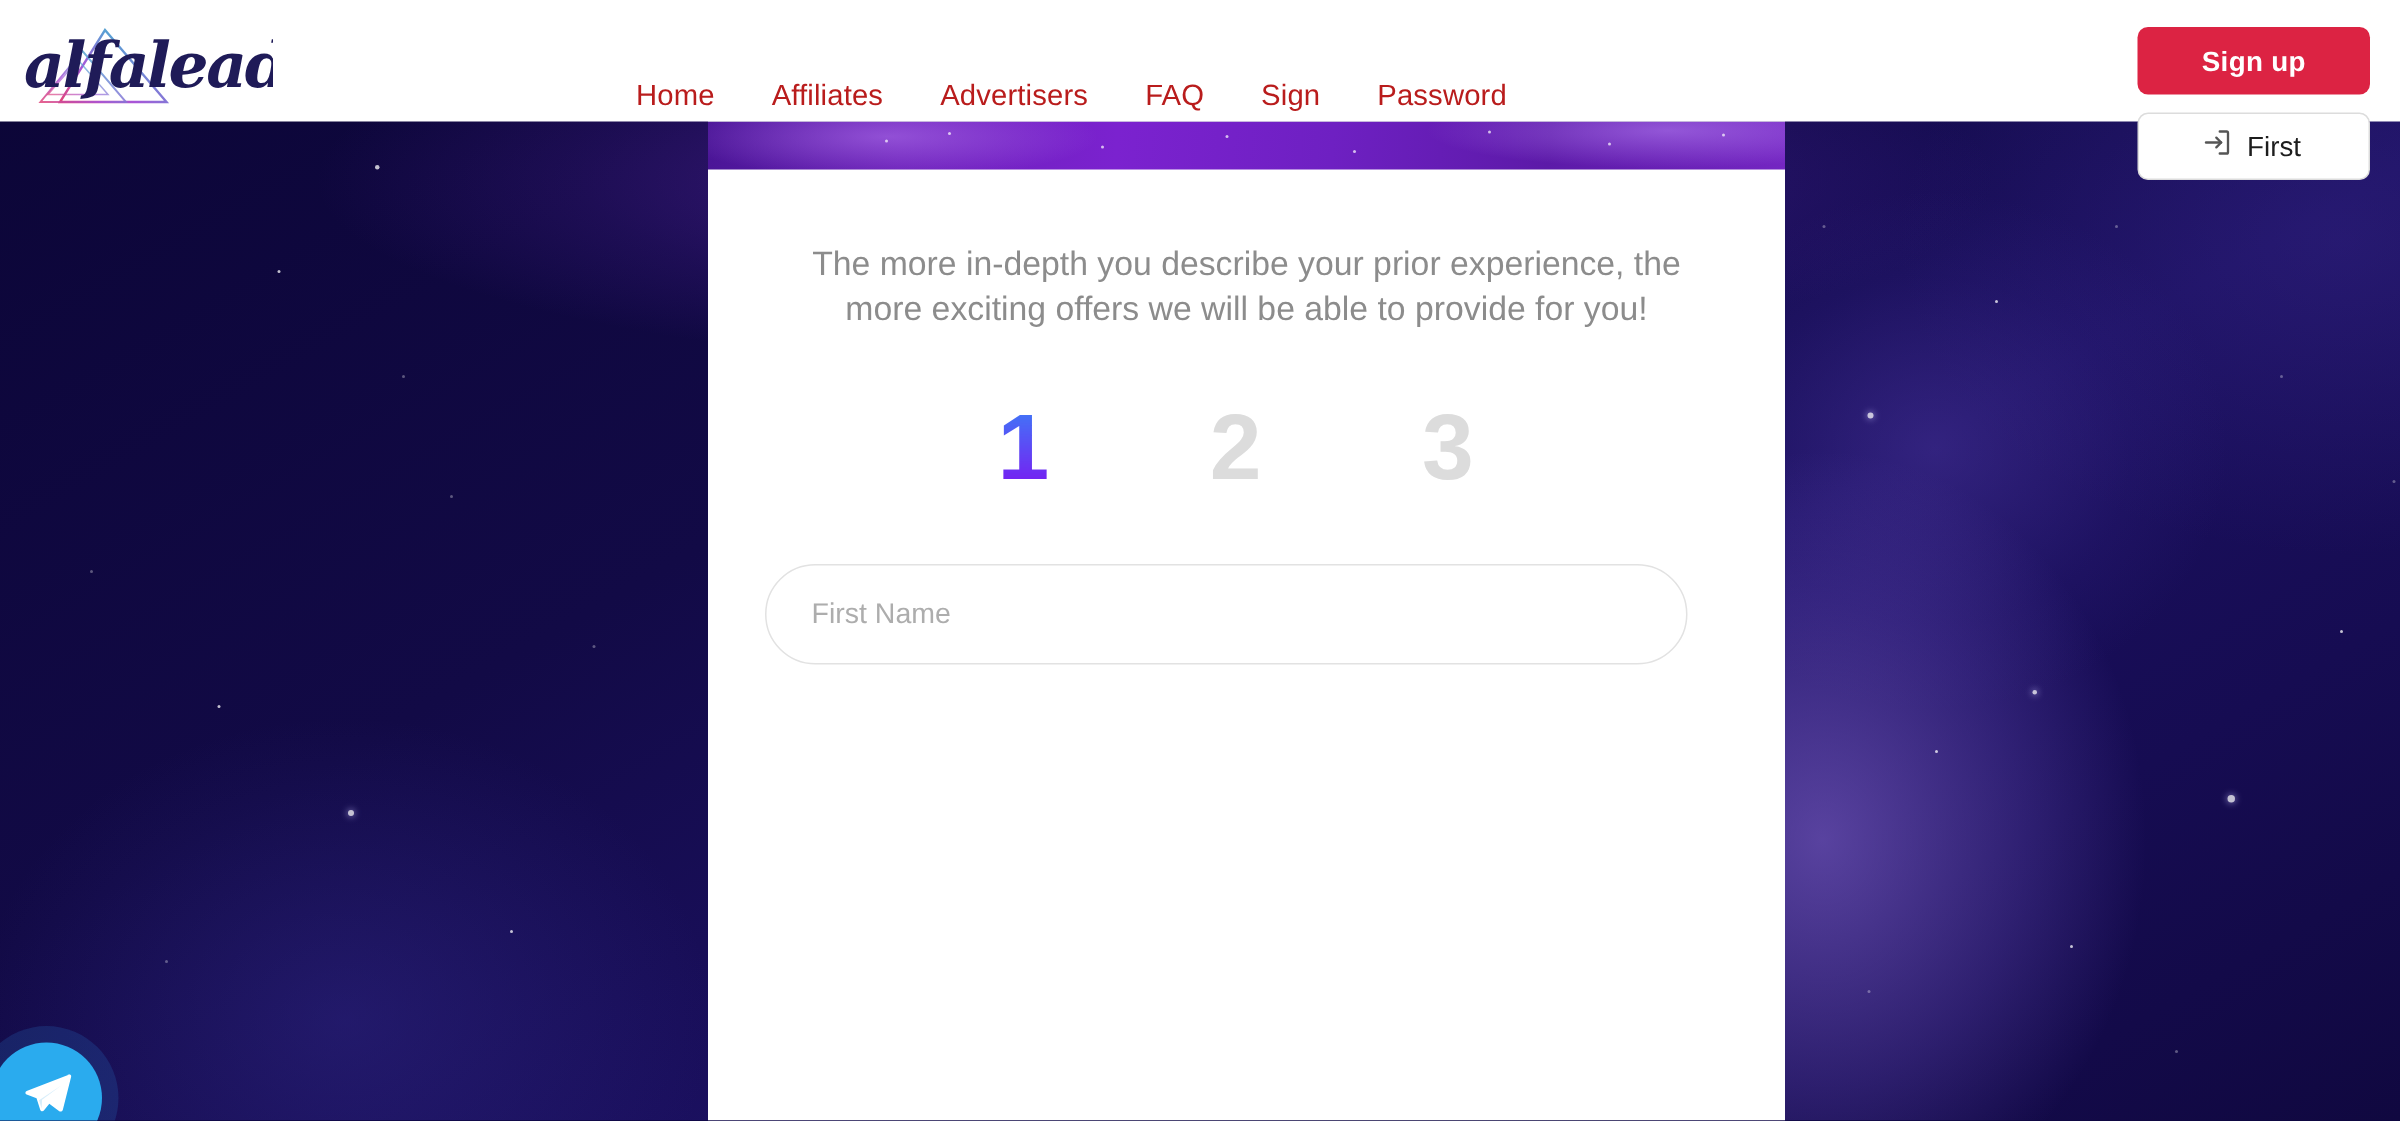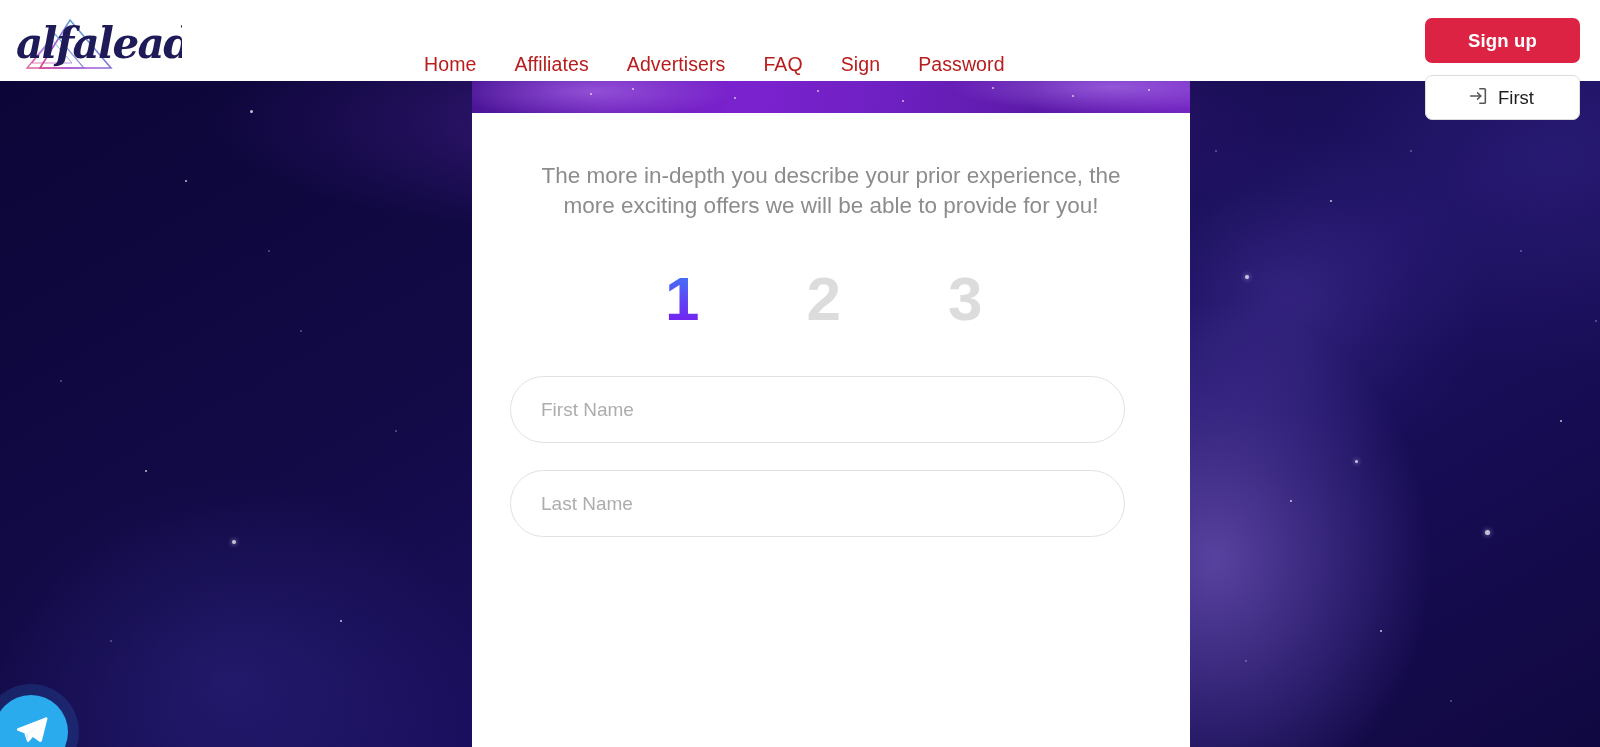--- a/index.html
+++ b/index.html
@@ -342,21 +342,20 @@
       <div class="card-heading">The more in-depth you describe your prior experience, the more exciting offers we will be able to provide for you!</div>
 
       <div class="steps">
         <div class="step active">1</div>
         <div class="step">2</div>
         <div class="step">3</div>
       </div>
 
       <div class="form">
         <input class="field" type="text" placeholder="First Name" style="">
-        <input class="field" type="text" placeholder="Last Name" style="">
       </div>
 
     </div>
   </div>
 
   <div class="tg-fab">
     <span>
       <svg width="34" height="34" viewBox="0 0 24 24" fill="#ffffff">
         <path d="M22.05 2.3 1.95 10.1c-.78.3-.77 1.41.02 1.7l4.63 1.7 1.77 5.5c.24.74 1.19.92 1.68.31l2.56-3.16 4.7 3.45c.62.46 1.51.12 1.68-.63l3.9-15.6c.18-.72-.53-1.34-1.84-.97z"></path>
         <path d="M9.2 14.2 9 18.4l-1.2-3.9 10.6-7.1-9.2 6.8z" fill="#cfeaf9" opacity="0.85"></path>

